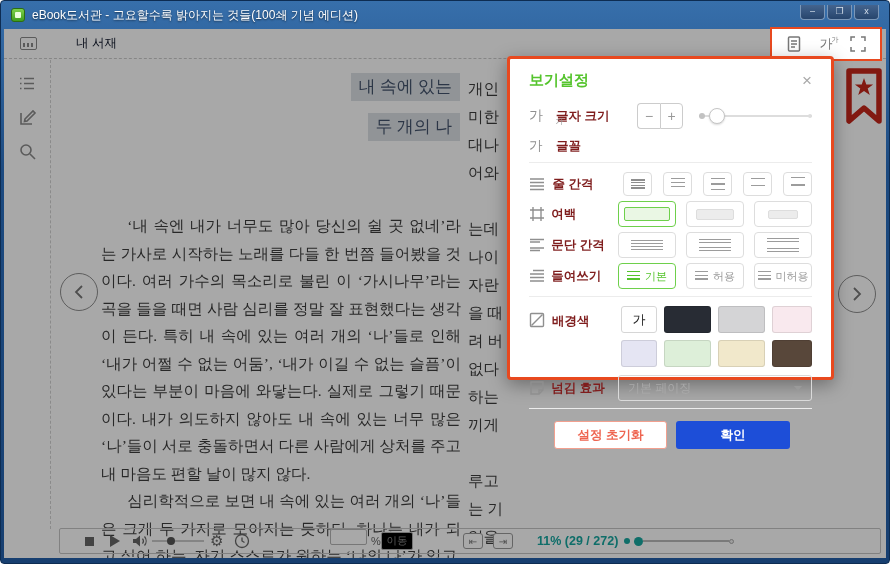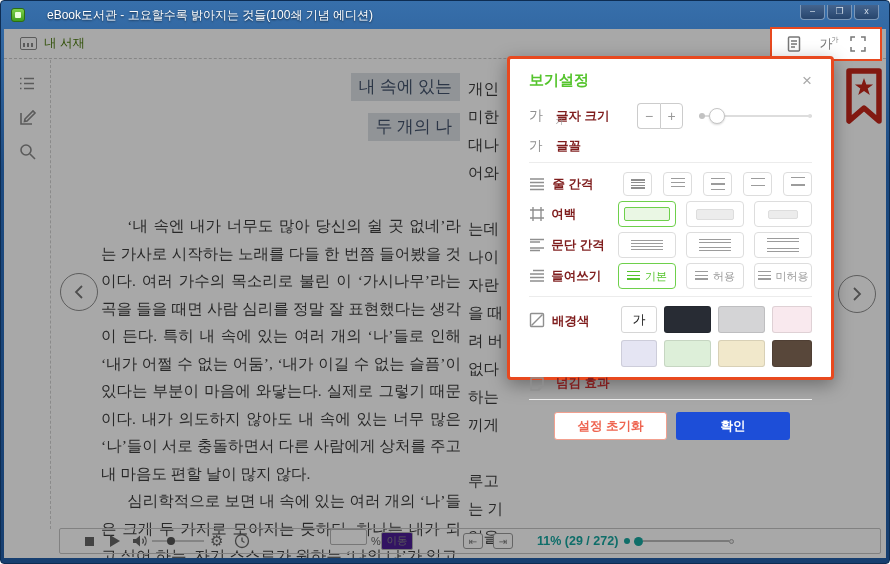--- a/index.html
+++ b/index.html
@@ -4,42 +4,42 @@
 <style>
   * { margin:0; padding:0; box-sizing:border-box; }
   html,body { width:890px; height:564px; font-family:"Liberation Sans", sans-serif; }
 
   .frame { position:relative; width:890px; height:564px;
     background:linear-gradient(#376fab 0%, #1c4a80 30%, #173f70 100%);
     border:1px solid #0d2c52; border-radius:4px; overflow:hidden; }
 
   
   .titlebar { position:absolute; left:0; top:0; right:0; height:28px;
-    display:flex; align-items:center; padding:0 10px; gap:22px; }
+    display:flex; align-items:center; padding:0 10px; gap:7px; }
   .app-icon { width:14px; height:14px; border-radius:3px;
     background:linear-gradient(#7dd24c,#3f9e1e); border:1px solid #2c6d12;
     position:relative; flex:0 0 auto; }
   .app-icon::after{ content:""; position:absolute; left:3px; top:3px; width:6px; height:6px;
     background:#eaffdd; border-radius:1px; }
   .win-title { color:#fff; font-size:12px; text-shadow:0 1px 2px rgba(0,0,0,.6); white-space:nowrap; }
   .win-buttons { margin-left:auto; display:flex; gap:2px; margin-top:-6px; }
   .winbtn { width:25px; height:15px; border-radius:0 0 4px 4px;
     background:linear-gradient(#44648e,#27456d); border:1px solid #7b97b8; border-top:none;
     color:#d7e1ec; font-size:9px; line-height:13px; text-align:center; cursor:default; }
 
   
   .app { position:absolute; left:3px; right:3px; top:28px; bottom:5px;
     background:#fff; overflow:hidden; }
 
   .topbar { position:absolute; left:0; right:0; top:0; height:30px;
     border-bottom:1px dashed #cccccc; display:flex; align-items:center; padding-left:16px; gap:7px; }
   .lib-icon { width:17px; height:13px; border:1.5px solid #8a8a8a; border-radius:2px; position:relative; }
   .lib-icon::after { content:""; position:absolute; left:2px; right:2px; bottom:2px; height:4px;
     background:repeating-linear-gradient(90deg,#8a8a8a 0 2px, transparent 2px 4px); }
-  .lib-label { font-size:12.5px; color:#4d7c0f; }
+  .lib-label { font-size:12.5px; color:#0f172a;margin-left:32px; }
 
   .sidebar { position:absolute; left:0; top:31px; bottom:29px; width:47px;
     border-right:1px dashed #d2d2d2; display:flex; flex-direction:column;
     align-items:center; padding-top:14px; gap:15px; }
   .side-ic { width:19px; height:19px; color:#8a8a8a; }
   .side-ic svg { width:100%; height:100%; stroke:#8a8a8a; fill:none; stroke-width:1.6; }
 
   
   .chapter { position:absolute; left:240px; top:44px; width:216px; text-align:right; }
   .chip { display:inline-block; background:#dde1e6; color:#43536c;
@@ -66,21 +66,21 @@
   .bottombar { position:absolute; left:55px; top:499px; width:822px; height:26px;
     border:1px solid #c4c4c4; border-radius:2px; }
   .bb { position:absolute; top:0; height:24px; display:flex; align-items:center; }
   .stop-sq { width:9px; height:9px; background:#666; }
   .play-tri { width:0; height:0; border-left:10px solid #666; border-top:6px solid transparent; border-bottom:6px solid transparent; }
   .vol-track { position:relative; width:52px; height:2px; background:#c9c9c9; }
   .vol-dot { position:absolute; left:15px; top:-3px; width:8px; height:8px; border-radius:50%; background:#555; }
   .gear-txt { font-size:15px; color:#666; }
   .mini-input { width:37px; height:16px; border:1px solid #b5b5b5; background:#fff; border-radius:2px; font-size:10px; padding:0 3px; }
   .pct { font-size:11px; color:#666; }
-  .go-btn { width:32px; height:18px; border:1px solid #b5b5b5; border-radius:2px; background:#4c1d95;
+  .go-btn { width:32px; height:18px; border:1px solid #b5b5b5; border-radius:2px; background:#000000;
     font-size:10.5px; color:#888; display:flex; align-items:center; justify-content:center; }
   .pg-btn { width:20px; height:16px; border:1px solid #9a9a9a; border-radius:3px;
     font-size:10px; color:#777; display:flex; align-items:center; justify-content:center; background:#fff; }
   .prog-txt { font-size:12.5px; color:#18a7a0; font-weight:bold; white-space:nowrap; }
   .pdot { border-radius:50%; background:#18a7a0; }
   .prog-track { width:86px; height:2px; background:#b9b9b9; }
   .prog-end { width:5px; height:5px; border:1px solid #aaa; border-radius:50%; background:#eee; }
 
   
   .dim { position:absolute; inset:0; background:rgba(0,0,0,0.34); z-index:50; }
@@ -479,20 +479,26 @@
     </div>
 
     <div class="prow" style="margin-top:8px;">
       <div class="picon">
         <svg viewBox="0 0 16 16">
             <path d="M2 2h12v8l-4 4H2z"></path>
             <path d="M14 10h-4v4"></path>
           </svg>
       </div>
       <div class="plabel">넘김 효과</div>
+      <div class="pctrl">
+        <div class="dropdown">
+          <span class="dval">기본 페이징</span>
+          <span class="caret"></span>
+        </div>
+      </div>
     </div>
 
     <hr class="pdivider">
 
     <div class="pbtns">
       <div class="reset-btn">설정 초기화</div>
       <div class="ok-btn">확인</div>
     </div>
   </div>
 

